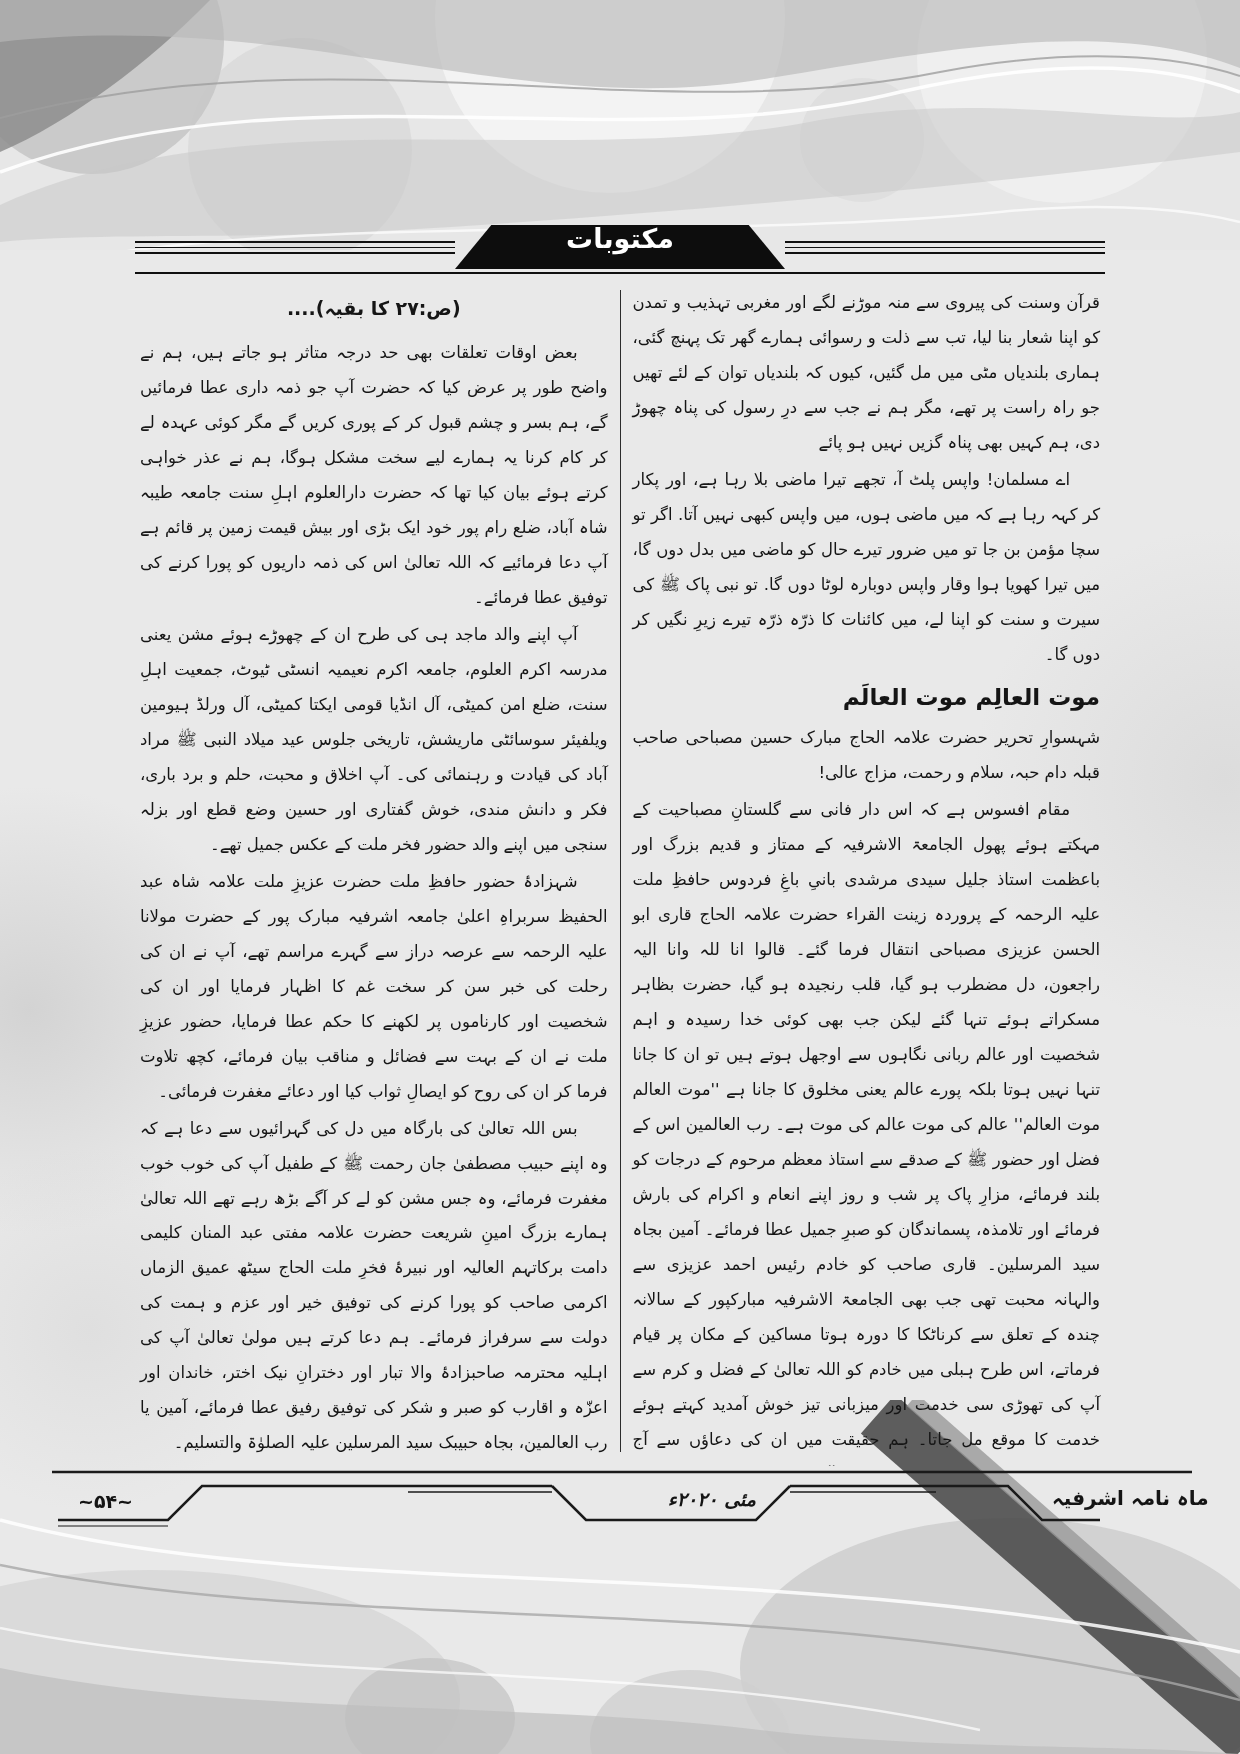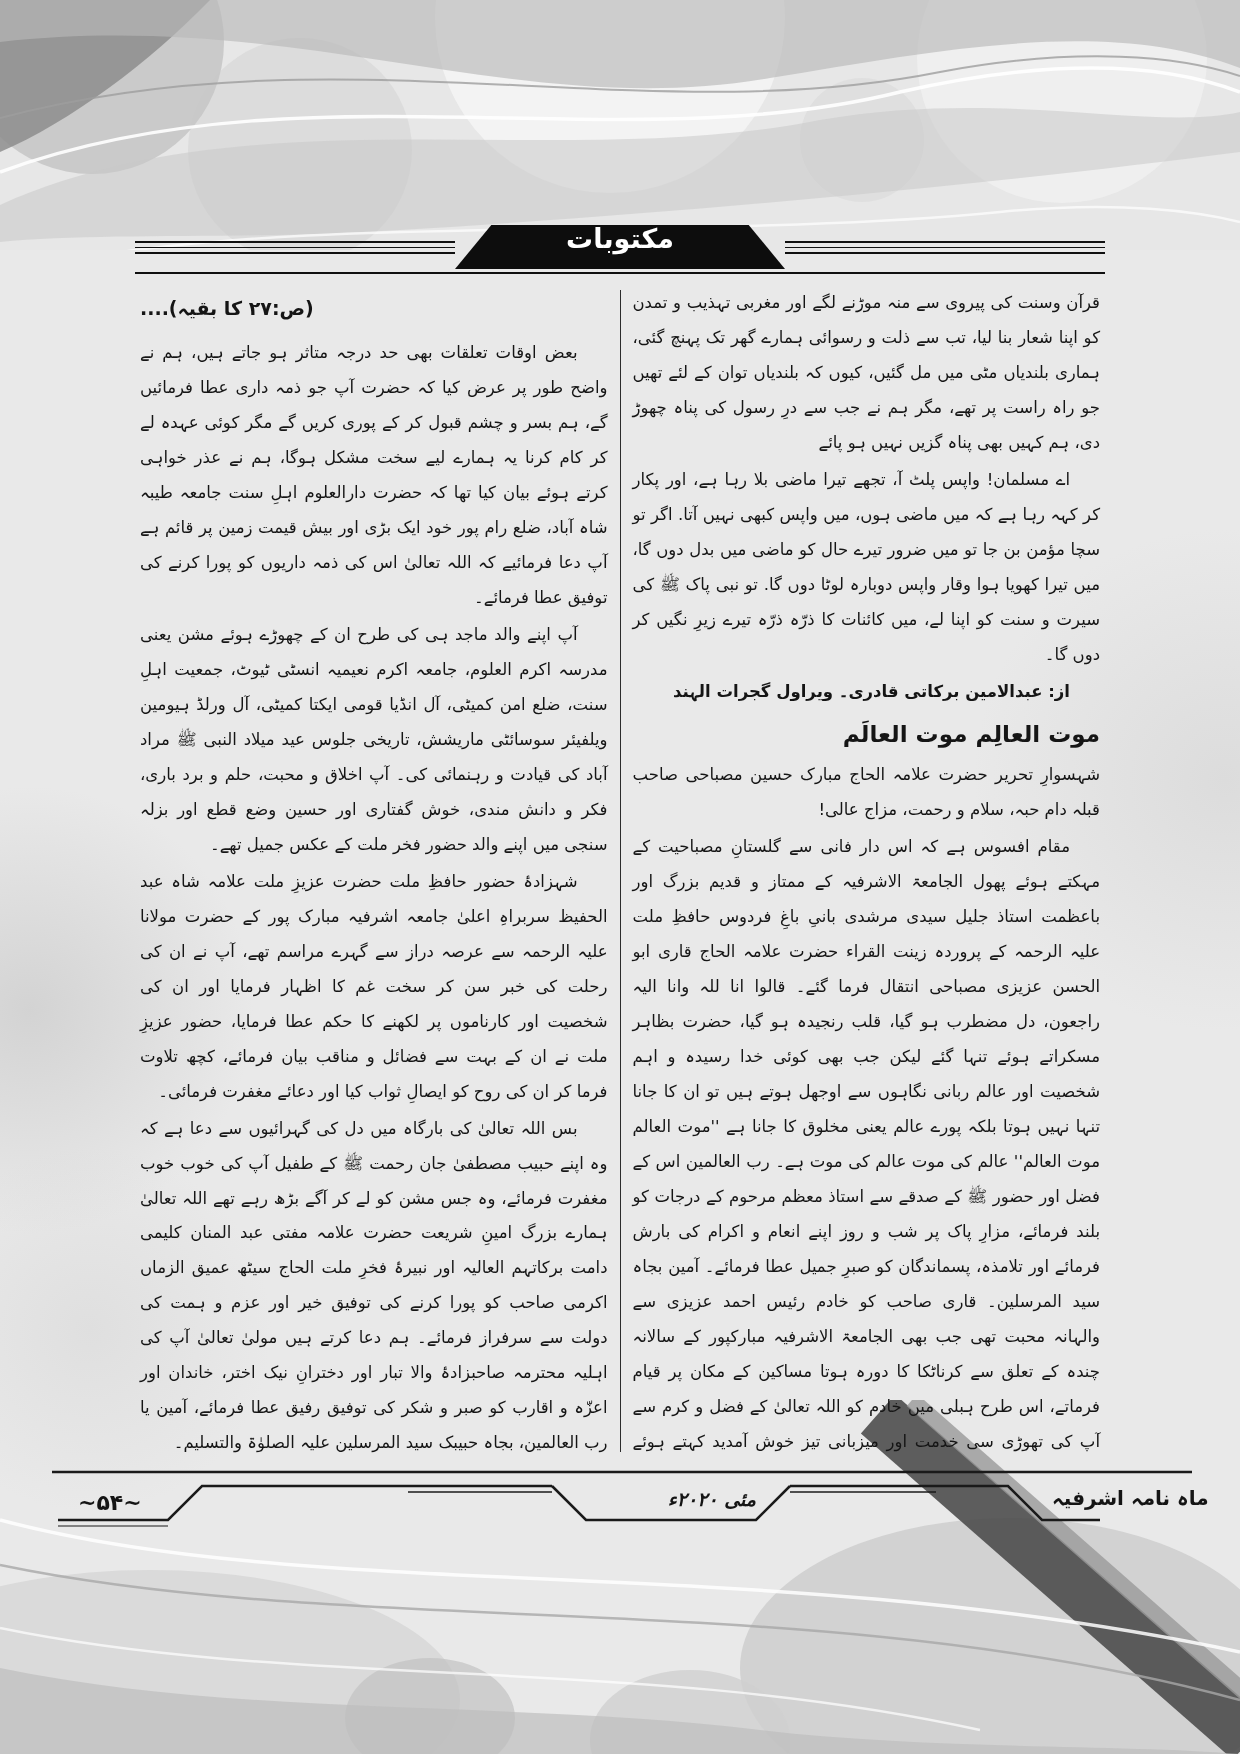--- a/index.html
+++ b/index.html
@@ -29,28 +29,28 @@
   .banner-underrule{position:absolute;top:272px;left:135px;right:135px;height:2px;background:#101010;z-index:2;}
 
   
   .columns{position:absolute;top:286px;left:130px;right:130px;height:1180px;z-index:2;
            display:flex;gap:0;direction:rtl;}
   .col{flex:1 1 0;overflow:hidden;padding:0 10px;direction:rtl;text-align:justify;
        font-size:16.5px;line-height:2.12;color:#151515;}
   .col-divider{width:1px;background:#2b2b2b;margin:4px 2px 14px 2px;}
   .col p{margin:0 0 2px 0;text-indent:30px;}
   .col p.no-indent{text-indent:0;}
-  .continuation-note{font-weight:bold;font-size:19px;text-align:left;margin:2px 0 8px 0;}
+  .continuation-note{font-weight:bold;font-size:19px;text-align:center;margin:2px 0 8px 0;}
   .section-heading{font-weight:bold;font-size:23px;text-align:right;margin:6px 0 6px 0;line-height:1.6;}
   .byline{font-weight:bold;text-align:right;margin:2px 0 2px 0;}
 
   
   .footer{position:absolute;left:0;top:1464px;width:1240px;height:72px;z-index:3;}
   .footer .ftxt{position:absolute;font-weight:bold;white-space:nowrap;}
-  .footer .page-num{left:78px;top:26px;font-size:22px;}
+  .footer .page-num{left:78px;top:26px;font-size:19px;}
   .footer .issue-date{left:586px;top:24px;width:170px;text-align:right;font-size:19px;font-style:italic;}
   .footer .magazine{left:1052px;top:22px;width:180px;font-size:20px;}
 </style>
 </head>
 <body>
 
 <div class="page">
 
   <svg class="deco deco-top" width="1240" height="262" viewBox="0 0 1240 262">
     <rect x="0" y="0" width="1240" height="262" fill="#e7e7e7"></rect>
@@ -98,21 +98,20 @@
         <div class="rl"></div>
     </div>
   </div>
   <div class="banner-underrule"></div>
 
   <div class="columns">
 
     <div class="col">
       <p class="no-indent">قرآن وسنت کی پیروی سے منہ موڑنے لگے اور مغربی تہذیب و تمدن کو اپنا شعار بنا لیا، تب سے ذلت و رسوائی ہمارے گھر تک پہنچ گئی، ہماری بلندیاں مٹی میں مل گئیں، کیوں کہ بلندیاں توان کے لئے تھیں جو راہ راست پر تھے، مگر ہم نے جب سے درِ رسول کی پناہ چھوڑ دی، ہم کہیں بھی پناہ گزیں نہیں ہو پائے</p>
       <p>اے مسلمان! واپس پلٹ آ، تجھے تیرا ماضی بلا رہا ہے، اور پکار کر کہہ رہا ہے کہ میں ماضی ہوں، میں واپس کبھی نہیں آتا. اگر تو سچا مؤمن بن جا تو میں ضرور تیرے حال کو ماضی میں بدل دوں گا، میں تیرا کھویا ہوا وقار واپس دوبارہ لوٹا دوں گا. تو نبی پاک ﷺ کی سیرت و سنت کو اپنا لے، میں کائنات کا ذرّہ ذرّہ تیرے زیرِ نگیں کر دوں گا۔</p>
-      <p class="byline">از: عبدالامین برکاتی قادری۔ ویراول گجرات الہند</p>
       <div class="section-heading">موت العالِم موت العالَم</div>
       <p class="no-indent">شہسوارِ تحریر حضرت علامہ الحاج مبارک حسین مصباحی صاحب قبلہ دام حبہ، سلام و رحمت، مزاج عالی!</p>
       <p>مقام افسوس ہے کہ اس دار فانی سے گلستانِ مصباحیت کے مہکتے ہوئے پھول الجامعۃ الاشرفیہ کے ممتاز و قدیم بزرگ اور باعظمت استاذ جلیل سیدی مرشدی بانیِ باغِ فردوس حافظِ ملت علیہ الرحمہ کے پروردہ زینت القراء حضرت علامہ الحاج قاری ابو الحسن عزیزی مصباحی انتقال فرما گئے۔ قالوا انا للہ وانا الیہ راجعون، دل مضطرب ہو گیا، قلب رنجیدہ ہو گیا، حضرت بظاہر مسکراتے ہوئے تنہا گئے لیکن جب بھی کوئی خدا رسیدہ و اہم شخصیت اور عالم ربانی نگاہوں سے اوجھل ہوتے ہیں تو ان کا جانا تنہا نہیں ہوتا بلکہ پورے عالم یعنی مخلوق کا جانا ہے ''موت العالم موت العالم'' عالم کی موت عالم کی موت ہے۔ رب العالمین اس کے فضل اور حضور ﷺ کے صدقے سے استاذ معظم مرحوم کے درجات کو بلند فرمائے، مزارِ پاک پر شب و روز اپنے انعام و اکرام کی بارش فرمائے اور تلامذہ، پسماندگان کو صبرِ جمیل عطا فرمائے۔ آمین بجاہ سید المرسلین۔ قاری صاحب کو خادم رئیس احمد عزیزی سے والہانہ محبت تھی جب بھی الجامعۃ الاشرفیہ مبارکپور کے سالانہ چندہ کے تعلق سے کرناٹکا کا دورہ ہوتا مساکین کے مکان پر قیام فرماتے، اس طرح ہبلی میں خادم کو اللہ تعالیٰ کے فضل و کرم سے آپ کی تھوڑی سی خدمت اور میزبانی تیز خوش آمدید کہتے ہوئے خدمت کا موقع مل جاتا۔ ہم حقیقت میں ان کی دعاؤں سے آج خوش حال ہیں، امید و توقع ہے کہ آخرت میں بھی ان شاء اللہ کامیاب و کامراں ہوں گے۔ حضرت مرحوم بڑی خوبیوں کے مالک تھے ہر ایک کے ہمدرد و غمگسار تھے، معاون و مددگار تھے۔ میرے استاذ اب کب ملیں گے؟ یا اللہ! اب نورانی صورت اپنے استاذ کی کب دیکھوں گا:</p>
 
     </div>
 
     <div class="col-divider"></div>
 
     <div class="col">
       <div class="continuation-note">(ص:۲۷ کا بقیہ)....</div>

